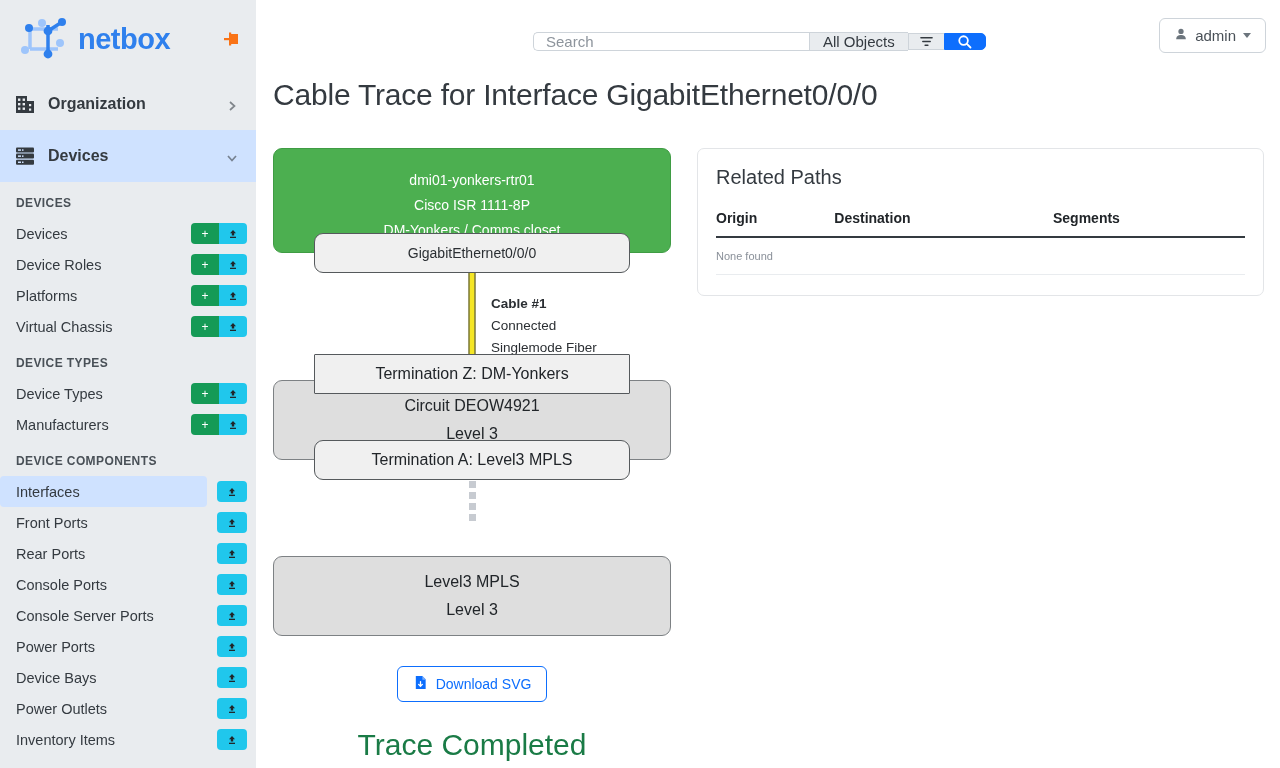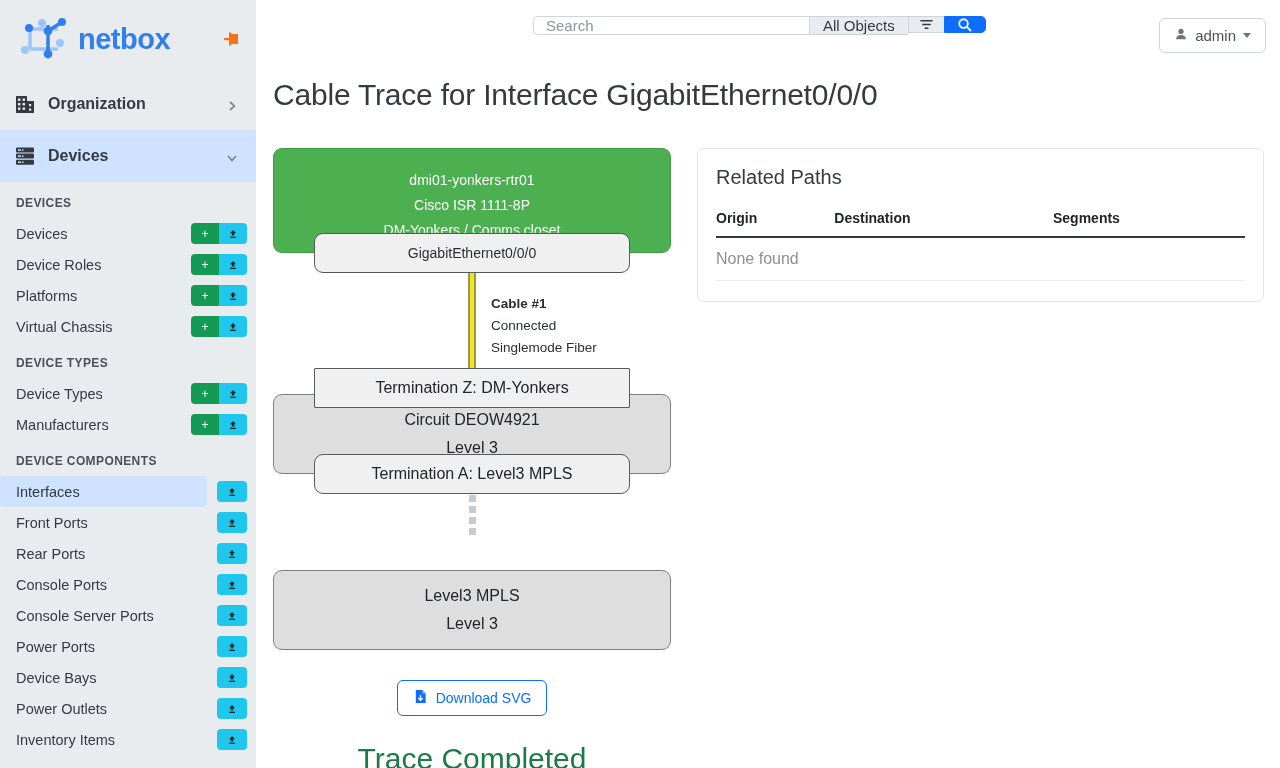--- a/index.html
+++ b/index.html
@@ -75,23 +75,23 @@
     width: 1024px; height: 768px;
     position: relative; overflow: hidden;
   }
   .topbar {
     height: 70px;
     display: flex; align-items: center;
     padding: 0 16px;
     position: relative;
   }
   .search-wrap {
-    display: flex; align-items: flex-start;
+    display: flex; align-items: center;
     height: 38px;
-    margin: 0 auto;
+    margin: 6px auto;
     position: absolute; left: 277px; top: 16px;
   }
   .search-input {
     width: 276px;
     border: 1px solid #ced4da; border-right: none;
     border-radius: 5px 0 0 5px;
     background: #fff; font-size: 15px; color: #495057;
     padding: 0 12px;
     font-family: "Liberation Sans", sans-serif;
     outline: none;
@@ -152,21 +152,21 @@
 
   .term-node {
     background: #f0f0f0; border-color: #55595c;
     width: 316px; height: 40px;
     margin: -20px auto 0 auto;
     display: flex; align-items: center; justify-content: center;
     position: relative; z-index: 3;
   }
 
   .cable-zone {
-    height: 95px; position: relative;
+    height: 81px; position: relative;
   }
   .cable-line {
     position: absolute; left: 199px; top: 0; width: 7px; height: 95px;
     background: #f5e625; border-left: 1px solid #3d4043; border-right: 1px solid #3d4043;
     transform: translateX(-3.5px);
   }
   .cable-info {
     position: absolute; left: 218px; top: 23px;
     text-align: left;
   }
@@ -230,21 +230,21 @@
     background: #fff; padding: 17px 18px 20px 18px;
     max-width: 568px;
   }
   .rp-title { font-size: 20px; color: #343a40; font-weight: 400; margin-bottom: 21px; }
   .rp-table { width: 100%; border-collapse: collapse; }
   .rp-table th {
     text-align: left; font-size: 14px; font-weight: 700; color: #212529;
     padding: 0 0 10px 0; border-bottom: 2px solid #343a40;
   }
   .rp-table td {
-    font-size: 16px; color: #8a9099; padding: 12px 0 12px 0;
+    font-size: 11px; color: #8a9099; padding: 12px 0 12px 0;
     border-bottom: 1px solid #e9ecef;
   }
 </style>
 </head>
 <body>
 
 <aside id="sidebar">
 
   <div class="brand-row">
     <div class="logo-wrap">

